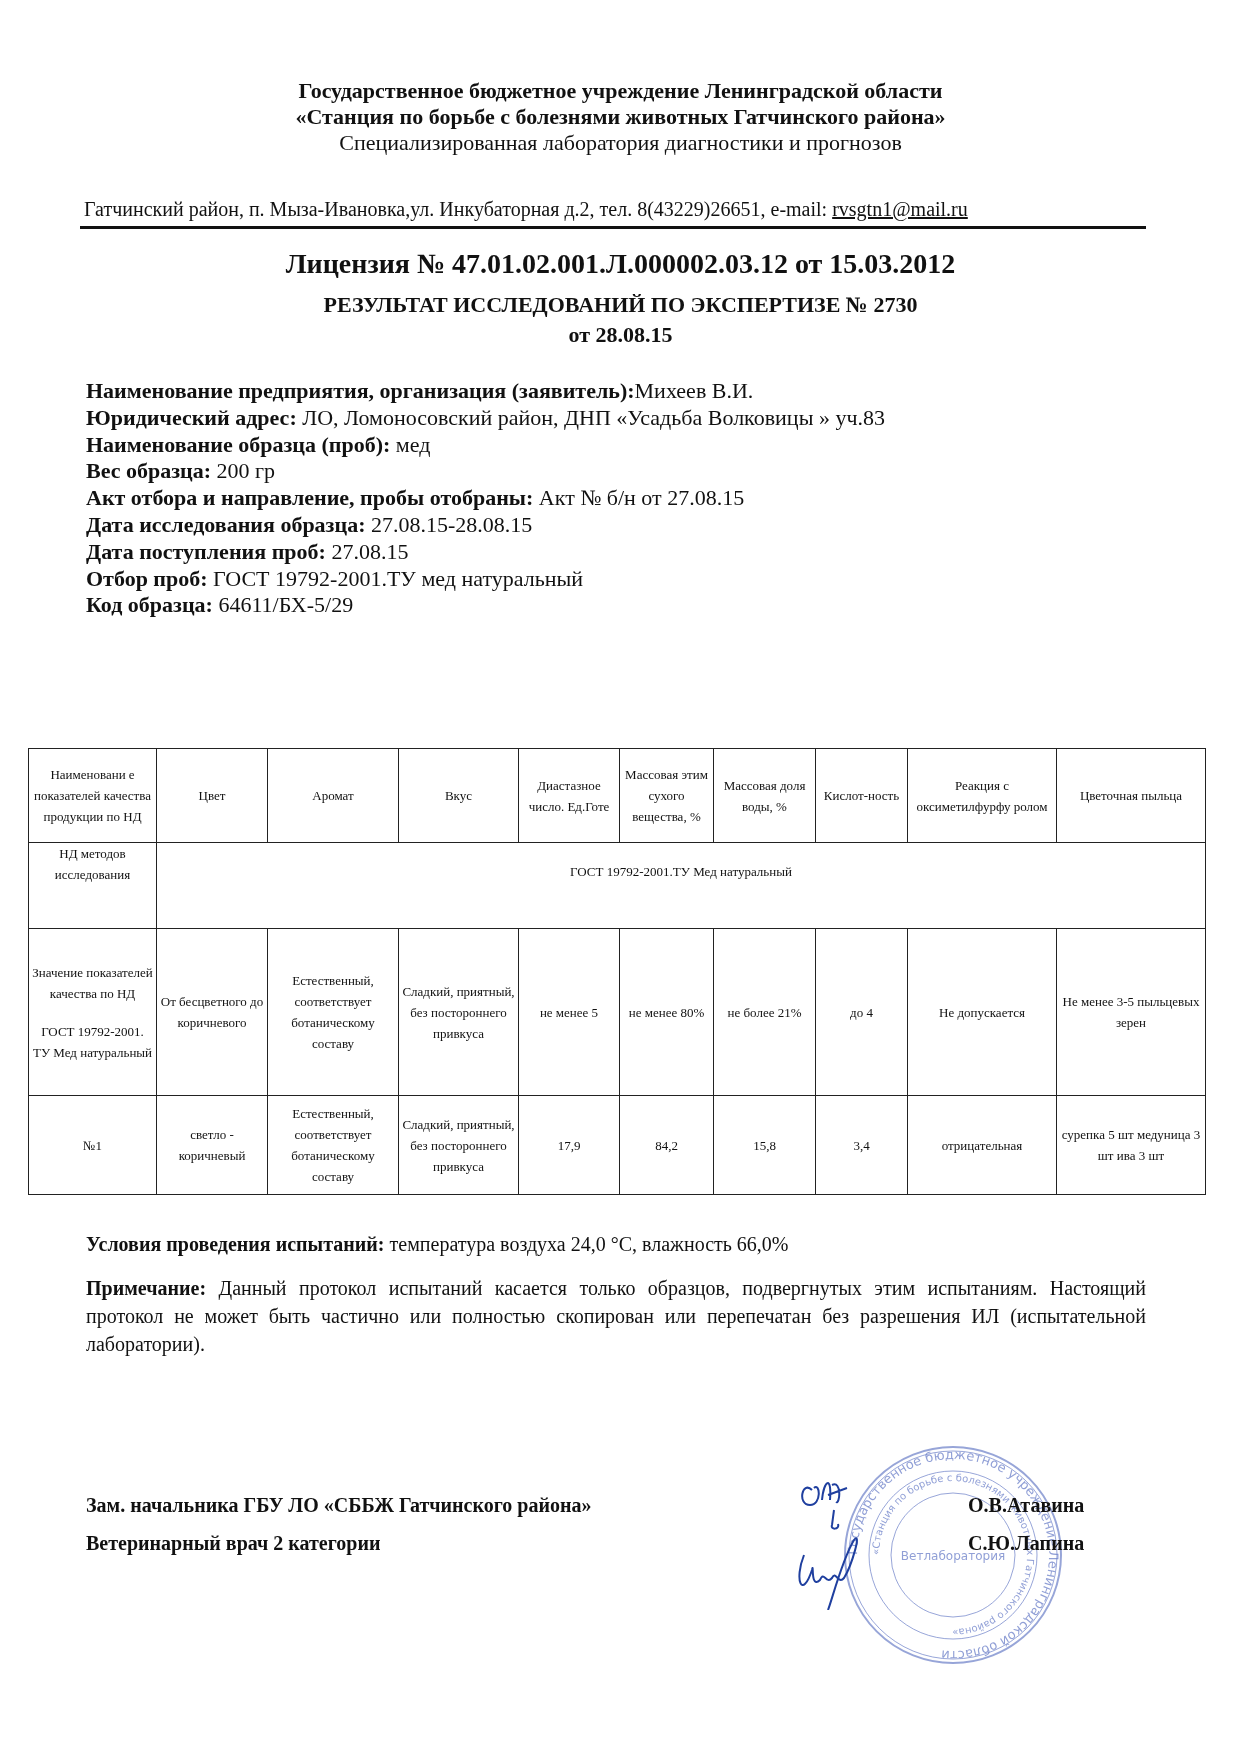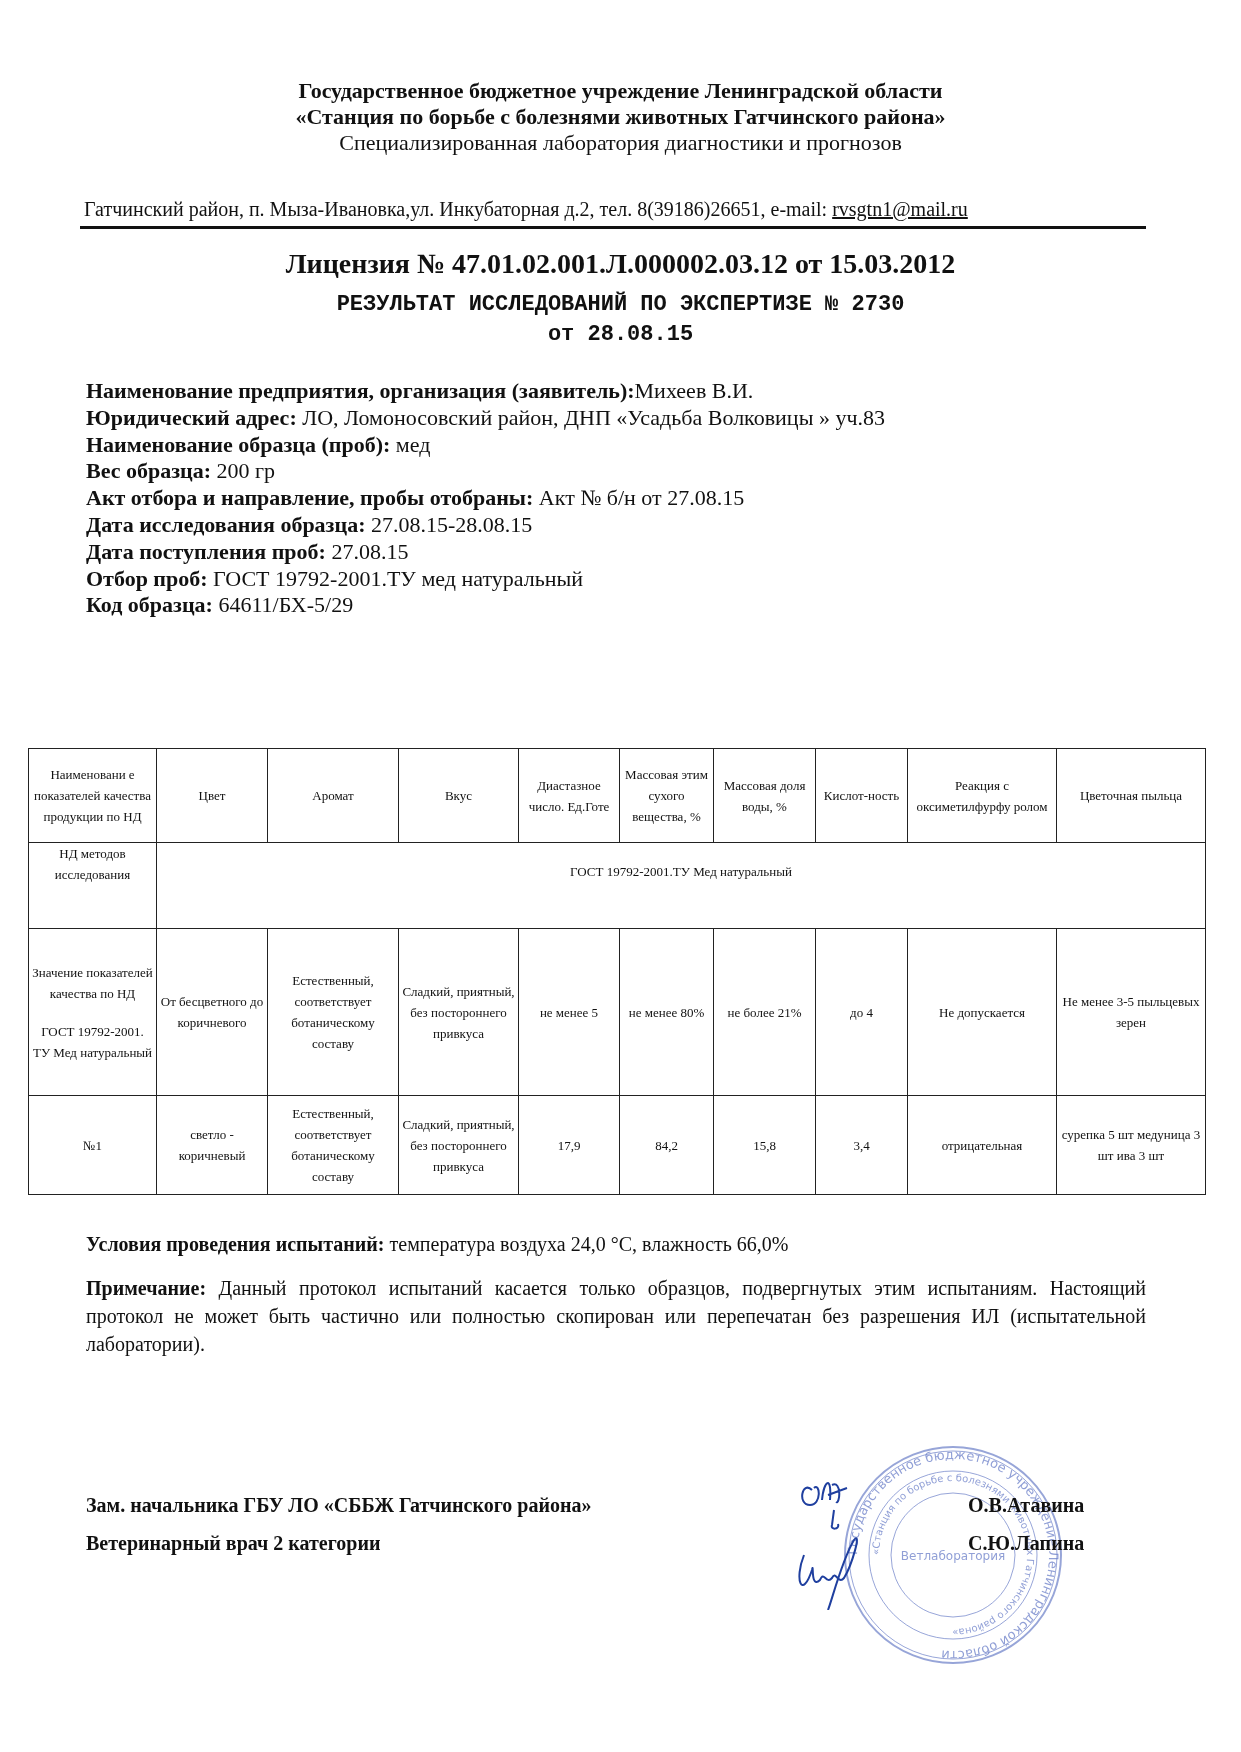--- a/index.html
+++ b/index.html
@@ -6,21 +6,21 @@
   body { width:1241px; height:1752px; position:relative; overflow:hidden;
          font-family:"Liberation Serif", "DejaVu Serif", serif; color:#111; }
   .abs { position:absolute; }
   .center { text-align:center; left:0; width:1241px; }
   .h1 { font-weight:bold; font-size:22px; }
   .h2 { font-size:22px; }
   .addr { left:84px; top:198px; font-size:20px; white-space:nowrap; }
   .addr .mail { text-decoration:underline; }
   .rule { left:80px; top:226px; width:1066px; height:3px; background:#111; }
   .license { top:248px; font-weight:bold; font-size:28px; }
-  .title { top:290px; font-weight:bold; font-size:22px; line-height:30px;font-family:Liberation Mono, monospace; }
+  .title { top:290px; font-weight:bold; font-size:22px; line-height:30px; }
   .fields { left:86px; top:378px; font-size:22px; line-height:26.8px; }
   .fields .lbl { font-weight:bold; }
   table.res { position:absolute; left:28px; top:748px; border-collapse:collapse;
               font-size:13px; line-height:21px; }
   table.res td { border:1.5px solid #222; text-align:center; vertical-align:middle; padding:0 2px; }
   .cond { left:86px; top:1233px; font-size:20px; }
   .cond .lbl { font-weight:bold; }
   .note { left:86px; top:1274px; width:1060px; font-size:20px; line-height:28px; text-align:justify; }
   .note .lbl { font-weight:bold; }
   .sig1 { left:86px; top:1494px; font-weight:bold; font-size:20px; }
@@ -29,21 +29,21 @@
   .name2 { left:968px; top:1532px; font-weight:bold; font-size:20px; }
   .stamp { left:838px; top:1440px; width:230px; height:230px; }
 </style>
 </head>
 <body>
 
 <div class="abs center h1" style="top:78px;">Государственное бюджетное учреждение Ленинградской области</div>
 <div class="abs center h1" style="top:104px;">«Станция по борьбе с болезнями животных Гатчинского района»</div>
 <div class="abs center h2" style="top:130px;">Специализированная лаборатория диагностики и прогнозов</div>
 
-<div class="abs addr"><span>Гатчинский район, п. Мыза-Ивановка,ул. Инкубаторная д.2, тел. 8(39186)26651, e-mail: </span><span class="mail">rvsgtn1@mail.ru</span></div>
+<div class="abs addr"><span>Гатчинский район, п. Мыза-Ивановка,ул. Инкубаторная д.2, тел. 8(43229)26651, e-mail: </span><span class="mail">rvsgtn1@mail.ru</span></div>
 <div class="abs rule"></div>
 <div class="abs center license">Лицензия № 47.01.02.001.Л.000002.03.12 от 15.03.2012</div>
 
 <div class="abs center title">
   <div>РЕЗУЛЬТАТ ИССЛЕДОВАНИЙ ПО ЭКСПЕРТИЗЕ  № 2730</div>
   <div>от 28.08.15</div>
 </div>
 
 <div class="abs fields">
   <div><span class="lbl">Наименование предприятия, организация (заявитель):</span><span>Михеев В.И.</span></div>

